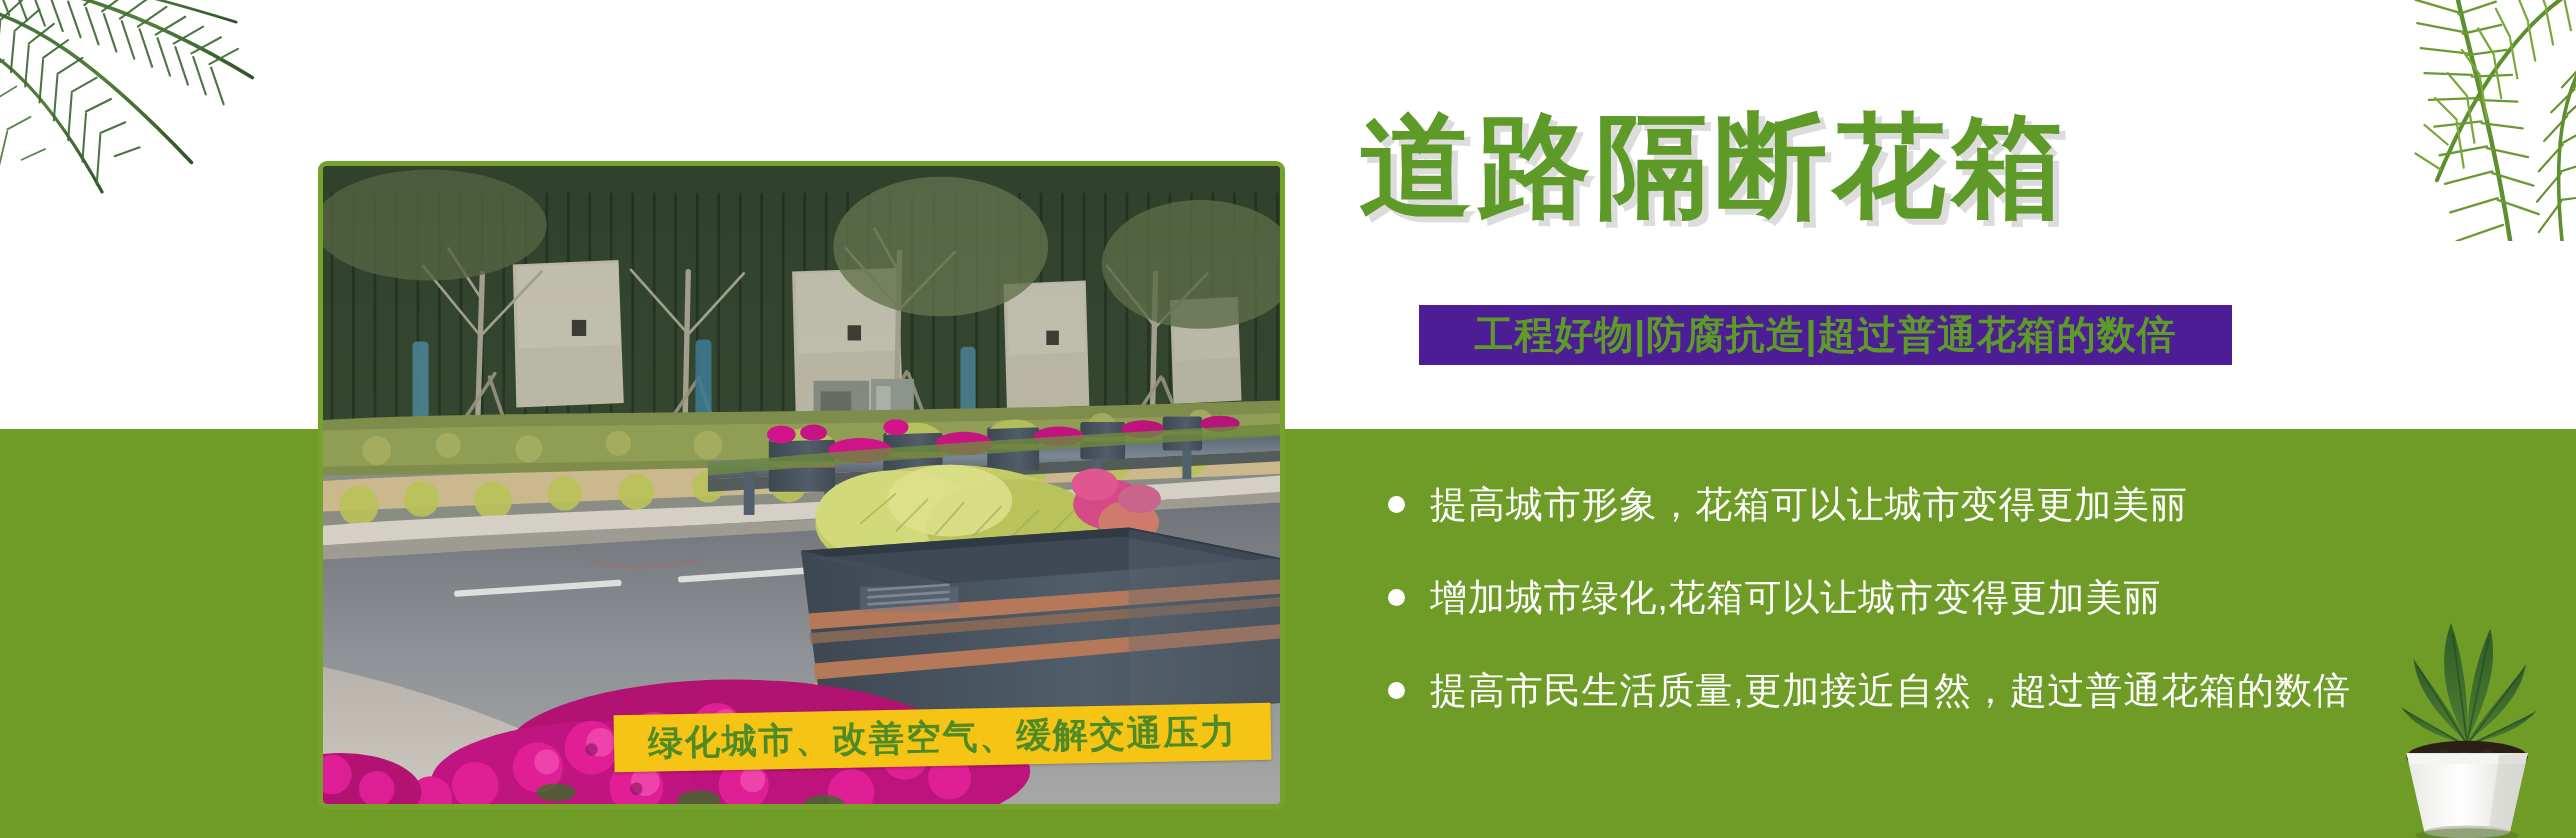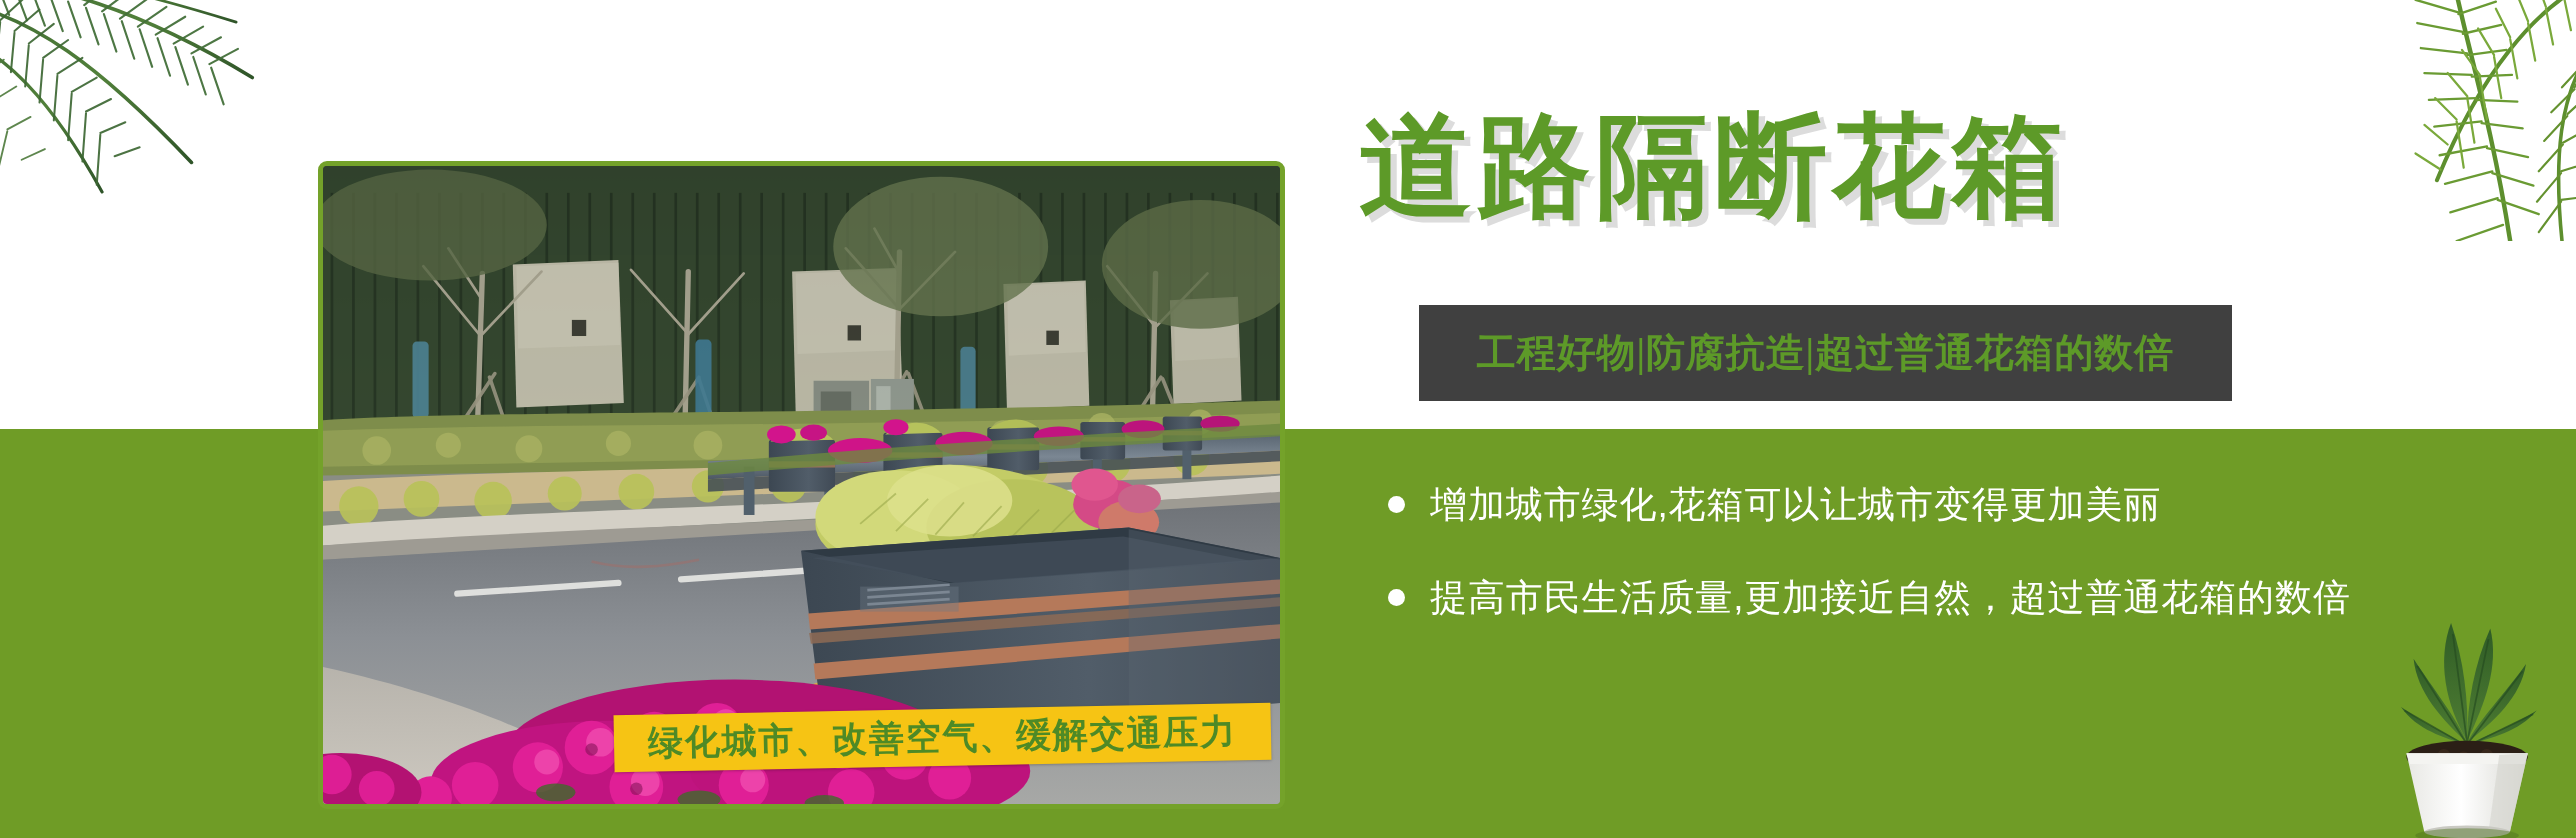--- a/index.html
+++ b/index.html
@@ -100,26 +100,25 @@
     text-shadow: 6.3px 6.3px 0 rgba(150,150,150,.33);
     line-height: 1.15;
     margin-top: 47px;
   }
 
   #subtitle-bar {
     position: absolute;
     left: 1419px;
     top: 305px;
     width: 813px;
-    height: 96px;
-    background: #404040;
+    height: 60px;
+    background: #4c1d95;
     display: flex;
     align-items: center;
     justify-content: center;
-    font-family: Liberation Serif, serif;
   }
   #subtitle-bar span {
     color: #5d9a28;
     font-size: 39px;
     font-weight: bold;
     letter-spacing: 0.9px;
     white-space: nowrap;
   }
 
   #bullets {
@@ -669,20 +668,24 @@
 
   <div id="headline">道路隔断花箱</div>
 
   <div id="subtitle-bar">
     <span>工程好物|防腐抗造|超过普通花箱的数倍</span>
   </div>
 
   <div id="bullets">
     <div class="bullet-row">
       <span class="bullet-dot"></span>
+      <span class="bullet-text">提高城市形象，花箱可以让城市变得更加美丽</span>
+    </div>
+    <div class="bullet-row">
+      <span class="bullet-dot"></span>
       <span class="bullet-text">增加城市绿化,花箱可以让城市变得更加美丽</span>
     </div>
     <div class="bullet-row">
       <span class="bullet-dot"></span>
       <span class="bullet-text">提高市民生活质量,更加接近自然，超过普通花箱的数倍</span>
     </div>
   </div>
 
   <svg id="potted-plant" viewBox="0 0 210 260">
     <defs>

